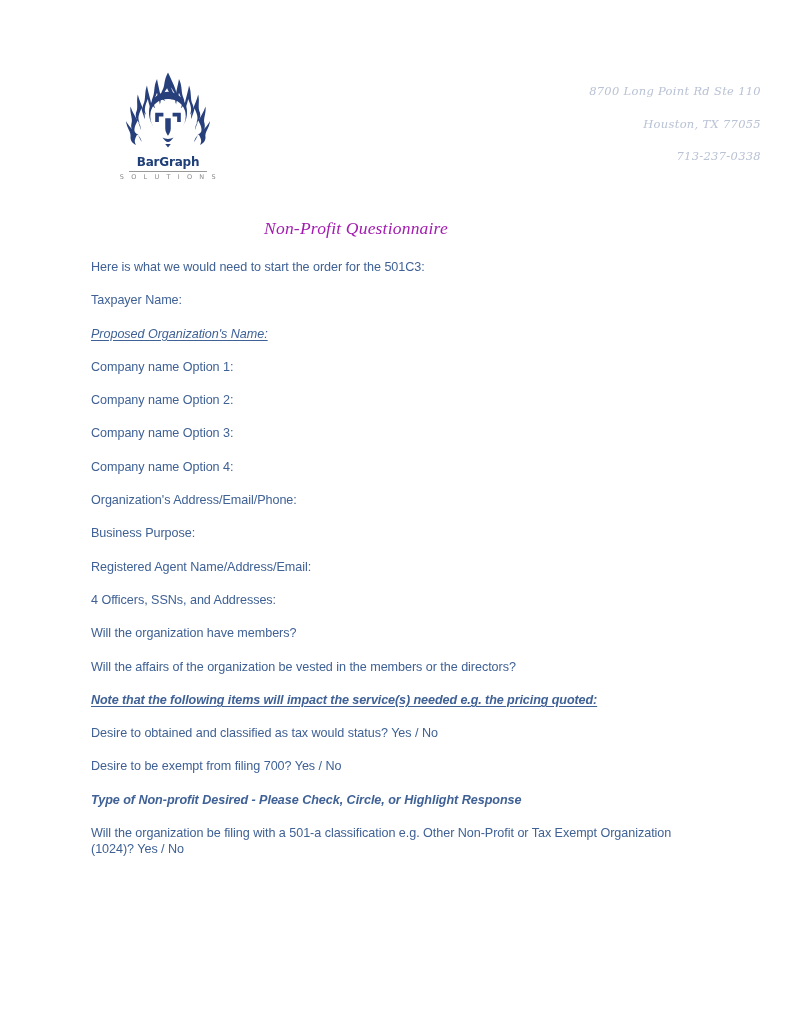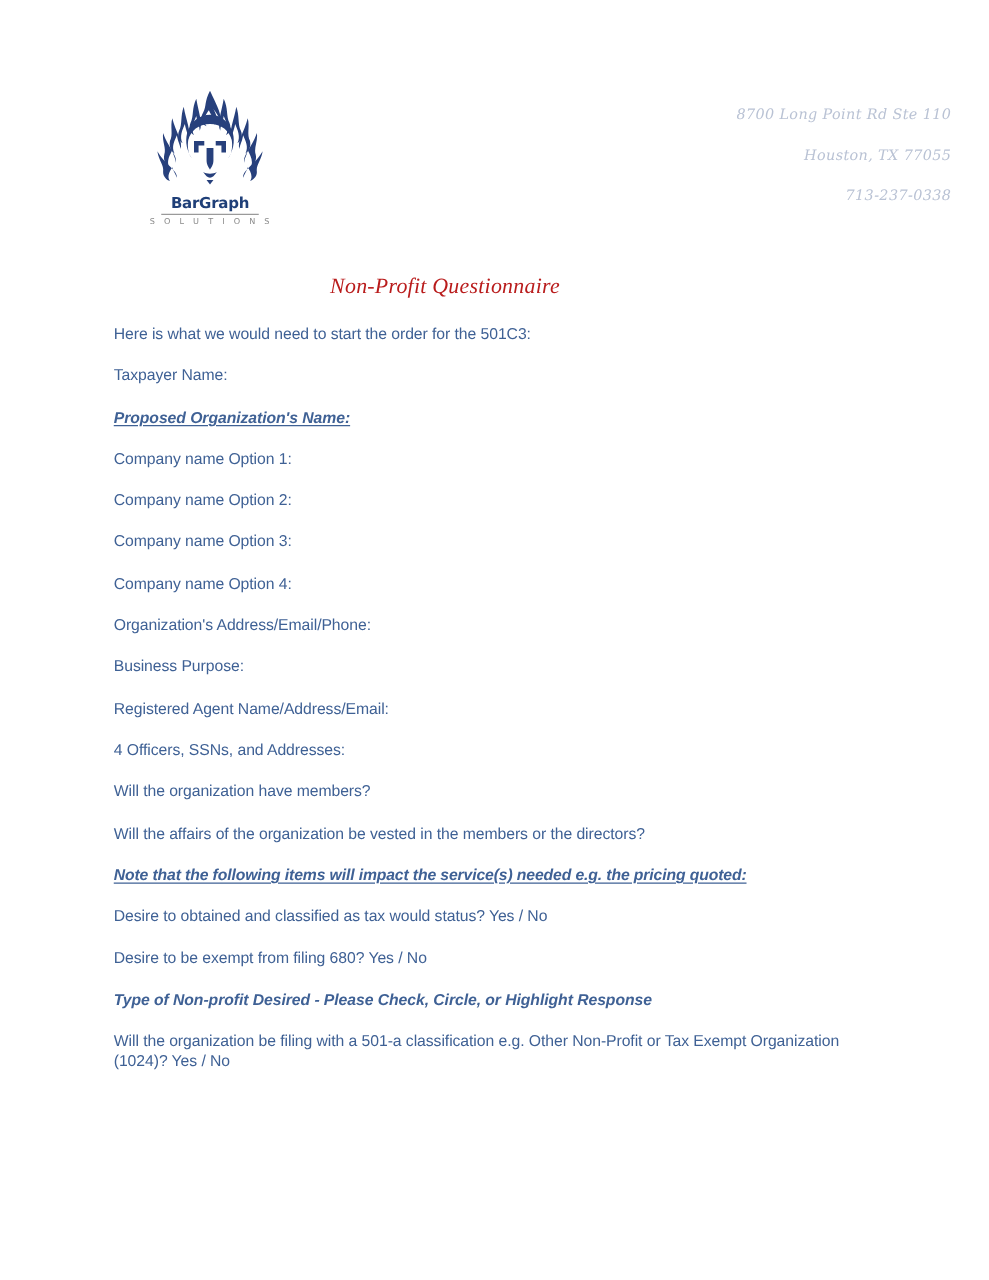--- a/index.html
+++ b/index.html
@@ -93,21 +93,21 @@
   
   .doc-title {
     position: absolute;
     top: 218px;
     left: 0;
     width: 712px;
     text-align: center;
     font-family: "Liberation Serif", serif;
     font-style: italic;
     font-size: 17.5px;
-    color: #b91c1c;
+    color: #a21caf;
     letter-spacing: 0.2px;
   }
 
   
   .body-block {
     position: absolute;
     top: 259px;
     left: 91px;
     width: 612px;
     color: #3f6195;
@@ -124,21 +124,20 @@
   }
 
   .line.wrap {
     margin-bottom: 17.3px;
   }
 
   .line.italic-underline {
     font-style: italic;
     text-decoration: underline;
     text-underline-offset: 2px;
-    font-weight: bold;
   }
 
   .line.bold-italic-underline {
     font-weight: bold;
     font-style: italic;
     text-decoration: underline;
     text-underline-offset: 2px;
     letter-spacing: -0.1px;
   }
 
@@ -220,21 +219,21 @@
     <p class="line">Business Purpose:</p>
     <p class="line">Registered Agent Name/Address/Email:</p>
     <p class="line">4 Officers, SSNs, and Addresses:</p>
 
     <p class="line">Will the organization have members?</p>
     <p class="line">Will the affairs of the organization be vested in the members or the directors?</p>
 
     <p class="line bold-italic-underline gap-before">Note that the following items will impact the service(s) needed e.g. the pricing quoted:</p>
 
     <p class="line">Desire to obtained and classified as tax would status? Yes / No</p>
-    <p class="line">Desire to be exempt from filing 680? Yes / No</p>
+    <p class="line">Desire to be exempt from filing 700? Yes / No</p>
 
     <p class="line bold-italic gap-before">Type of Non-profit Desired - Please Check, Circle, or Highlight Response</p>
 
     <p class="line wrap">Will the organization be filing with a 501-a classification e.g. Other Non-Profit or Tax Exempt Organization (1024)? Yes / No</p>
 
   </div>
 
 </div>
 
 </body></html>

